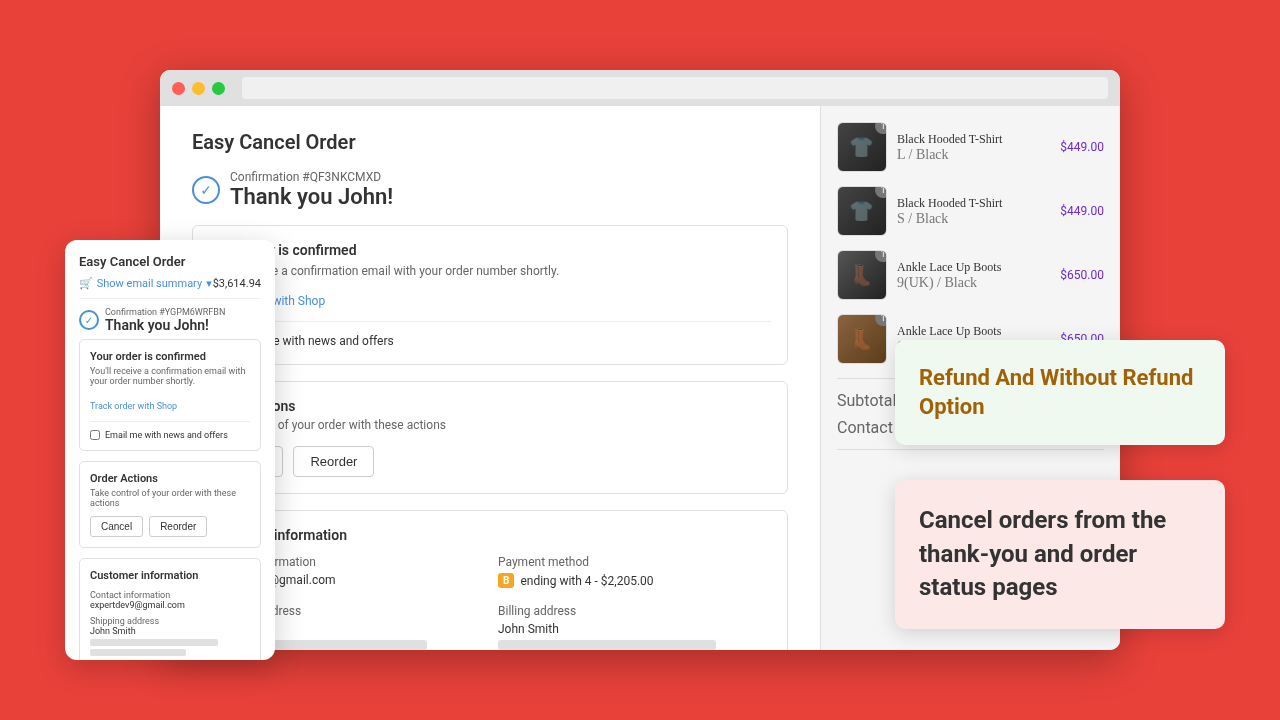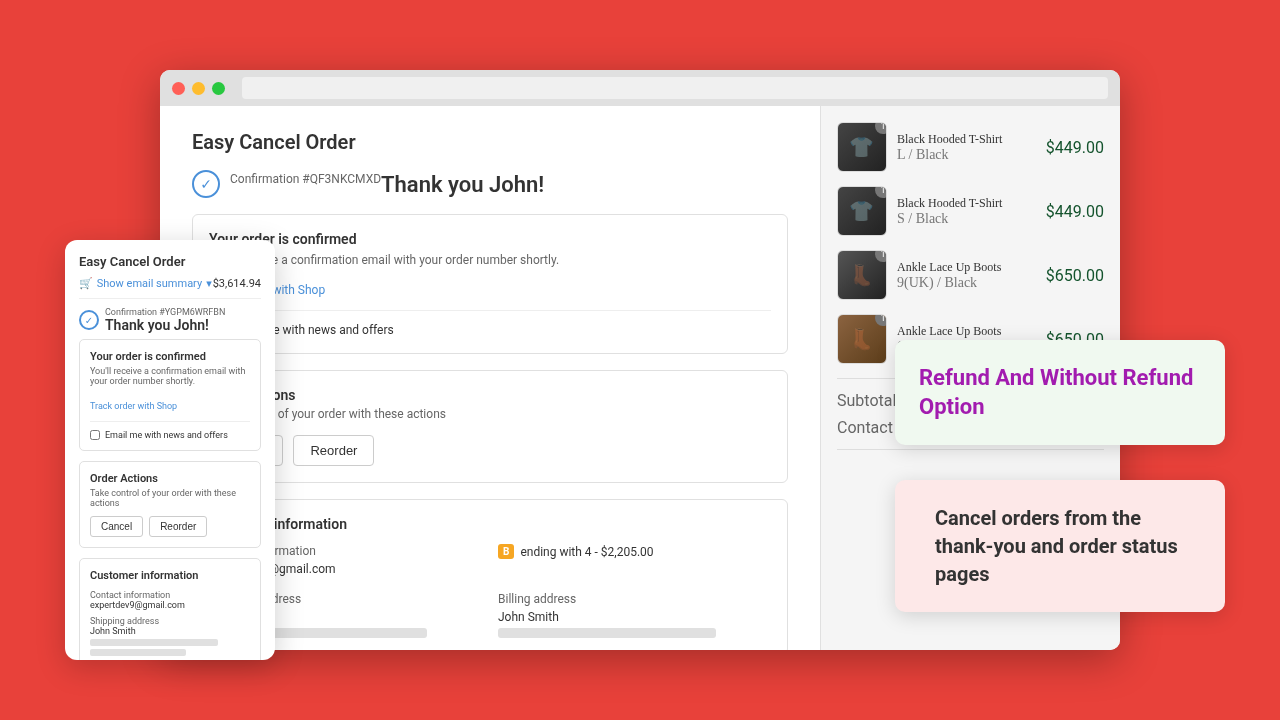--- a/index.html
+++ b/index.html
@@ -87,21 +87,21 @@
       display: flex;
       align-items: center;
       justify-content: center;
       color: #4a90d9;
       font-size: 14px;
       flex-shrink: 0;
     }
 
     .confirmation-details {
       display: flex;
-      flex-direction: row;
+      flex-direction: column;
     }
 
     .confirmation-number {
       font-size: 12px;
       color: #666;
     }
 
     .thank-you {
       font-size: 22px;
       font-weight: 600;
@@ -315,22 +315,22 @@
       font-weight: 500;
       color: #333;
     }
 
     .product-variant {
       font-size: 14px;
       color: #777;
     }
 
     .product-price {
-      font-size: 16px;
-      color: #14532d;
+      font-size: 12px;
+      color: #6d28d9;
       white-space: nowrap;
     }
 
     .divider {
       border: none;
       border-top: 1px solid #ddd;
       margin: 12px 0;
     }
 
     .summary-row {
@@ -578,41 +578,40 @@
       width: 330px;
       background: #f0f9f0;
       border-radius: 10px;
       padding: 24px 24px;
       box-shadow: 0 4px 20px rgba(0,0,0,0.15);
     }
 
     .tooltip-refund-title {
       font-size: 22px;
       font-weight: 700;
-      color: #a21caf;
+      color: #a16207;
       line-height: 1.3;
     }
 
     .tooltip-cancel {
       position: absolute;
       top: 480px;
       right: 55px;
       width: 330px;
       background: #fde8e8;
       border-radius: 10px;
       padding: 24px 24px;
       box-shadow: 0 4px 20px rgba(0,0,0,0.15);
     }
 
     .tooltip-cancel-text {
-      font-size: 20px;
+      font-size: 24px;
       font-weight: 700;
       color: #333;
       line-height: 1.4;
-      margin-left: 16px;
     }
 
     
     .tshirt-shape {
       width: 100%;
       height: 100%;
       display: flex;
       align-items: center;
       justify-content: center;
       color: rgba(255,255,255,0.3);
@@ -663,20 +662,21 @@
       </div>
 
       <div class="customer-info-box">
         <div class="section-title">Customer information</div>
         <div class="customer-info-grid">
           <div>
             <div class="info-section-title">Contact information</div>
             <div class="info-value">expertdev9@gmail.com</div>
           </div>
           <div>
+            <div class="info-section-title">Payment method</div>
             <div class="payment-method-row">
               <span class="payment-badge">B</span>
               <span class="info-value">ending with 4 - $2,205.00</span>
             </div>
           </div>
           <div>
             <div class="info-section-title">Shipping address</div>
             <div class="info-value">John Smith</div>
             <div class="address-placeholder"></div>
 

